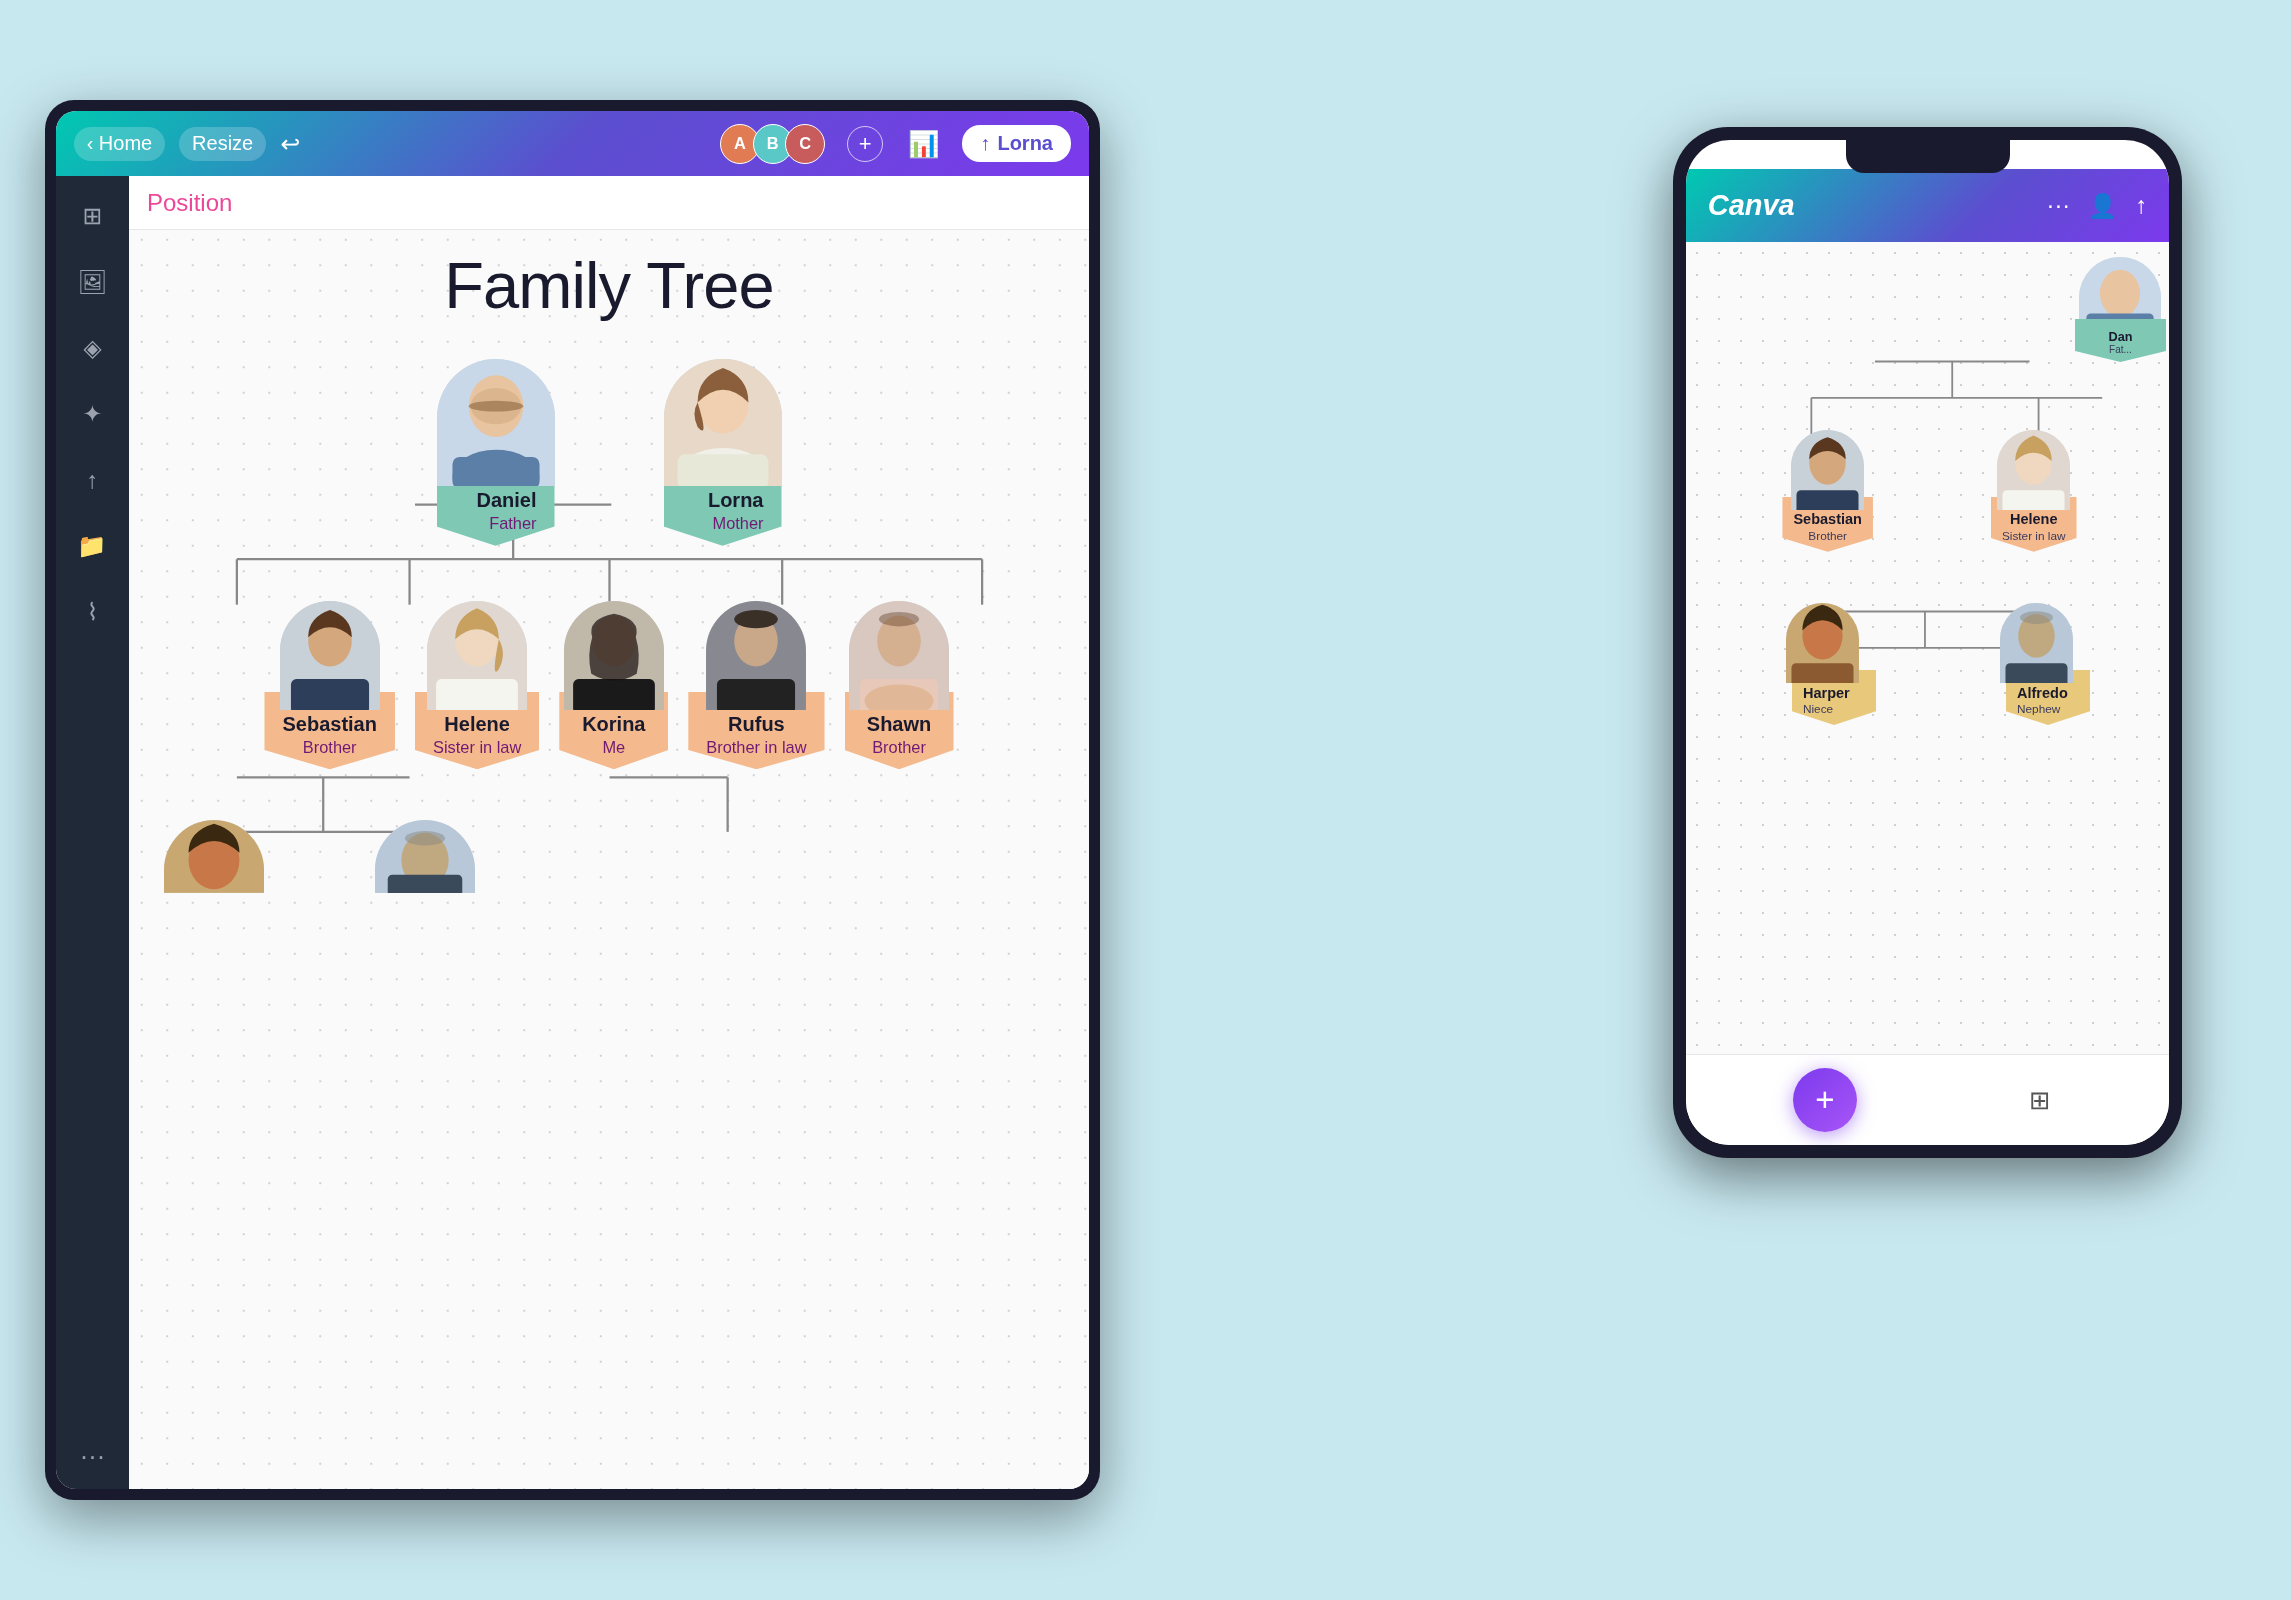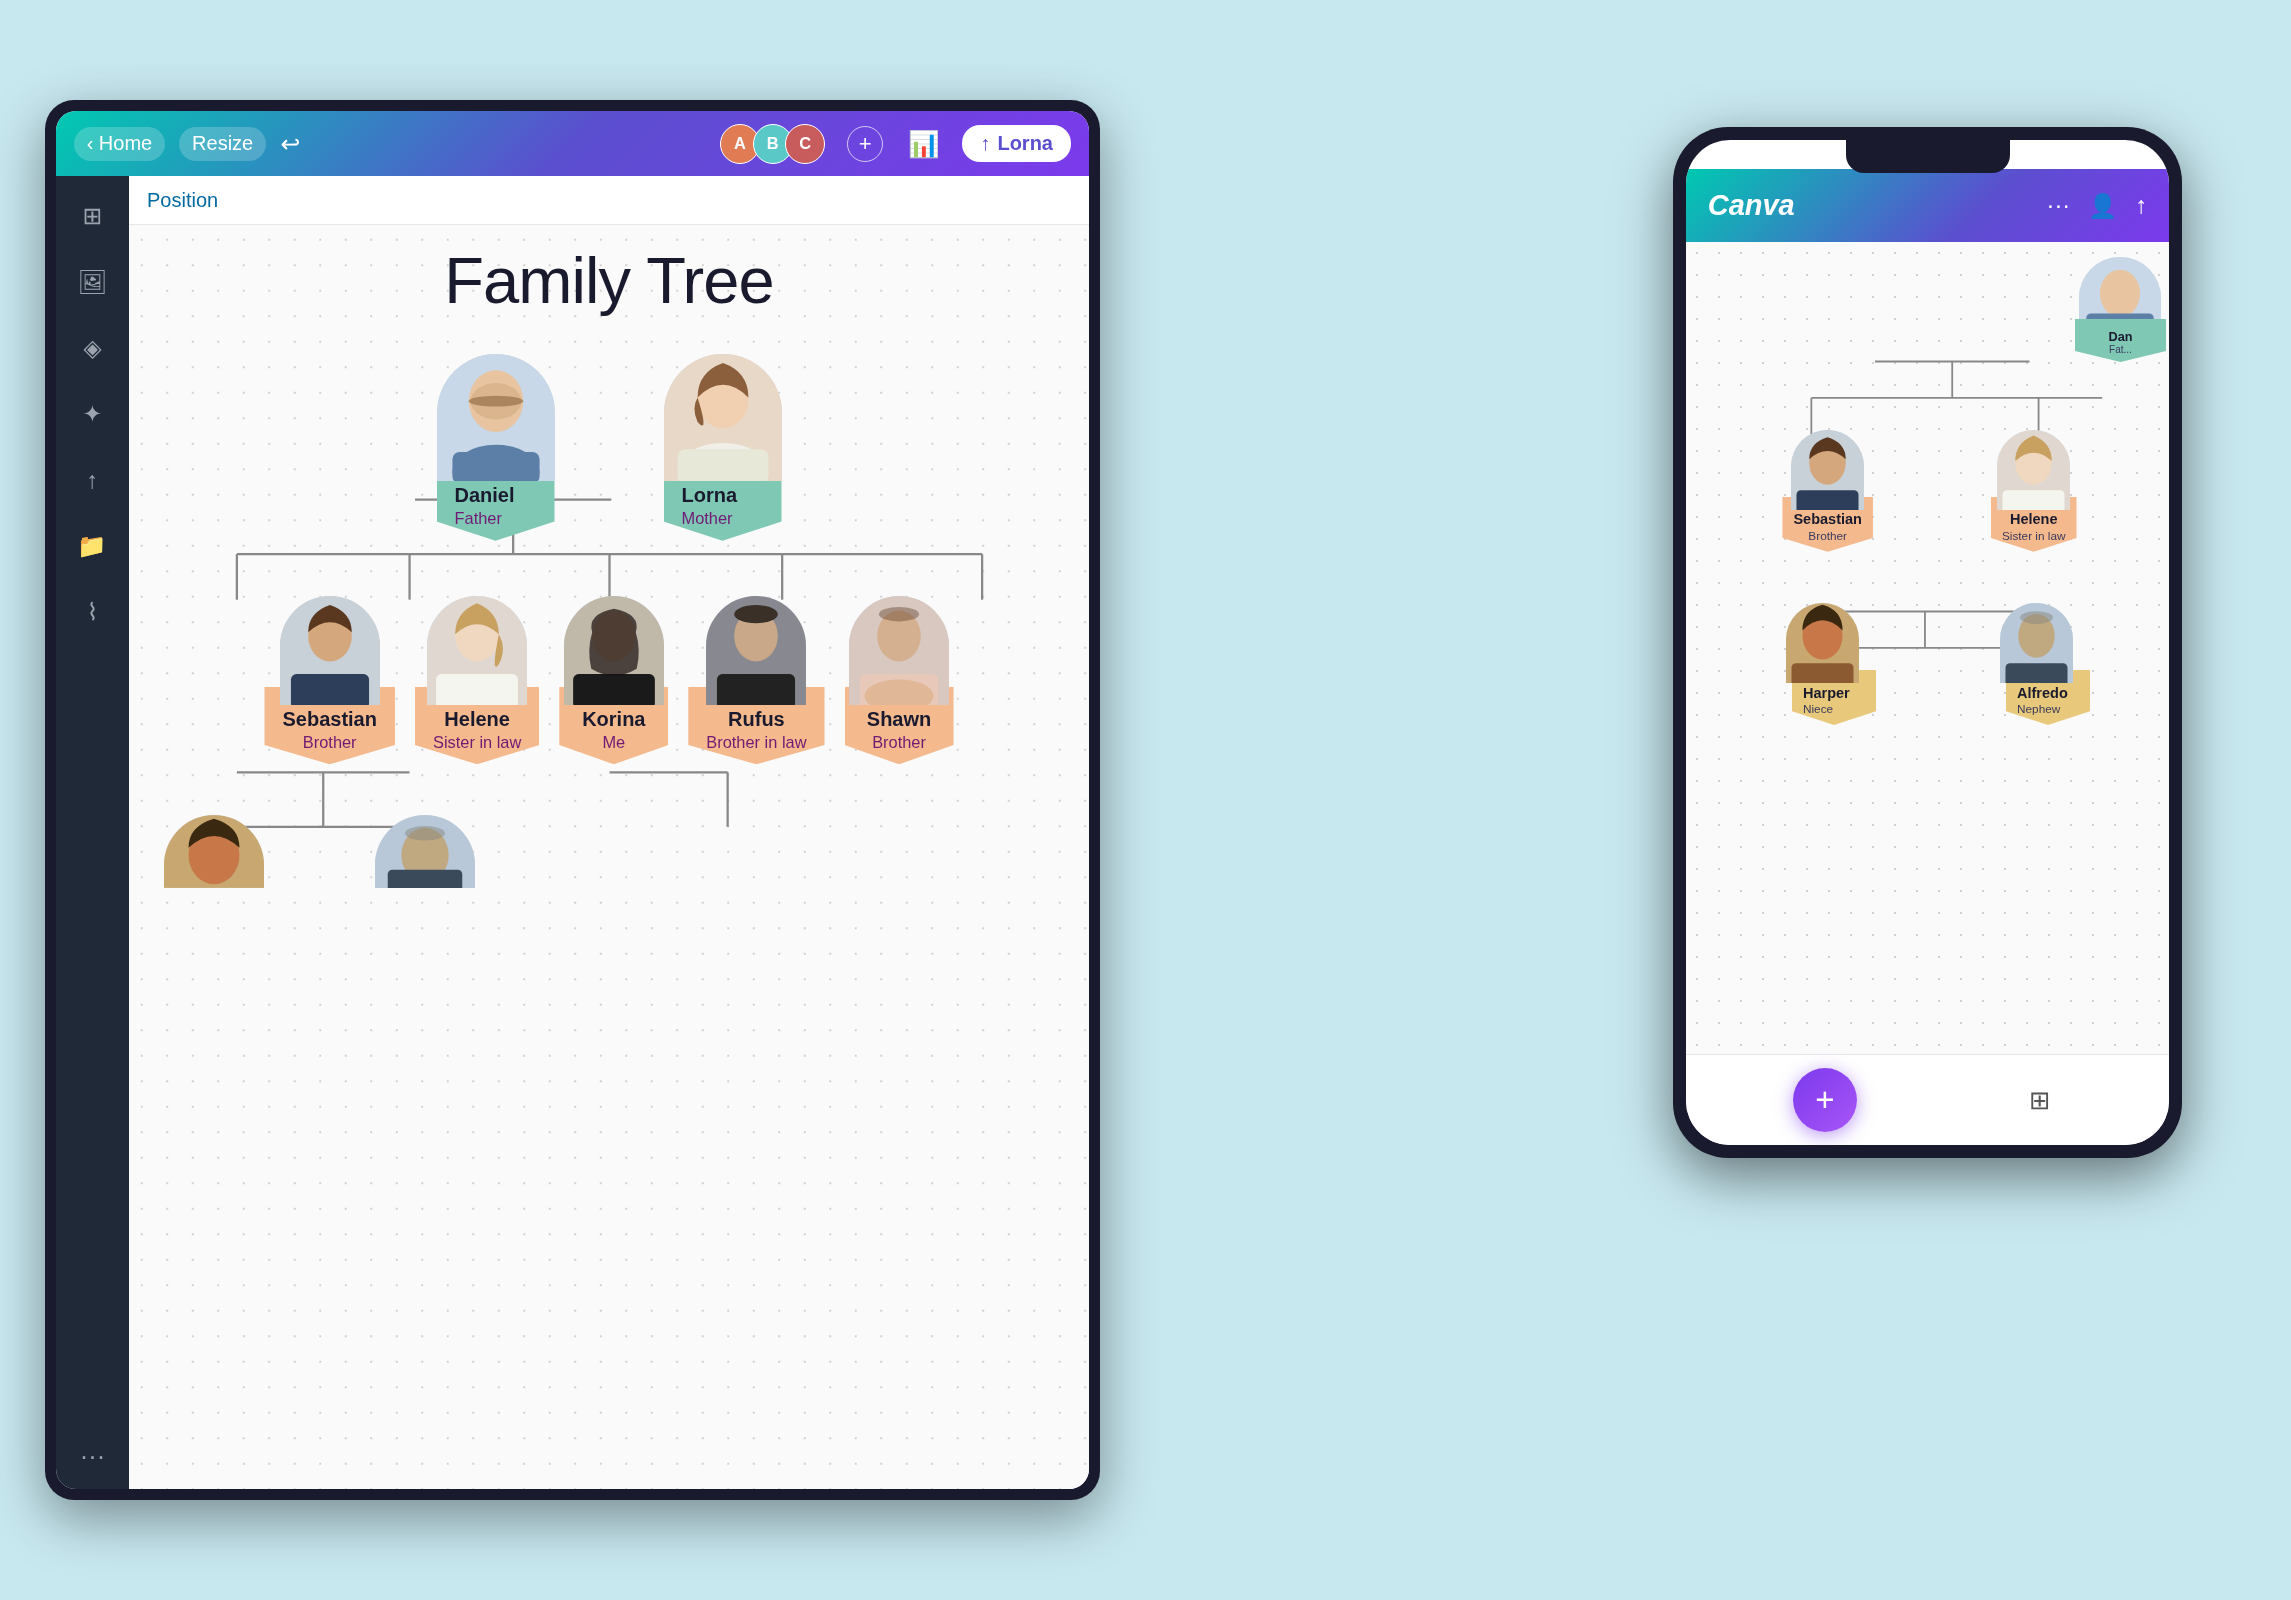--- a/index.html
+++ b/index.html
@@ -174,22 +174,22 @@
       background: #fafafa;
       background-image: radial-gradient(circle, #d0d0d0 0.9px, transparent 0.9px);
       background-size: 25.5px 25.5px;
       display: flex;
       flex-direction: column;
       overflow: hidden;
       position: relative;
     }
     .canvas-toolbar {
       padding: 12.7px 18px;
-      font-size: 20px;
-      color: #0369a1;
+      font-size: 24px;
+      color: #ec4899;
       border-bottom: 0.9px solid #e5e7eb;
       background: white;
     }
 
     
     .family-tree-canvas {
       flex: 1;
       display: flex;
       flex-direction: column;
       align-items: center;
@@ -230,21 +230,21 @@
     .person-photo svg {
       width: 100%;
       height: 100%;
     }
 
     .ribbon-mint {
       margin-top: -18px;
       background: #7ec8b4;
       padding: 20px 18px 12.7px;
       position: relative;
-      text-align: left;
+      text-align: right;
       min-width: 118px;
       clip-path: polygon(0 0, 100% 0, 100% 75%, 50% 100%, 0 75%);
     }
     .ribbon-peach {
       margin-top: -18px;
       background: #f4b98d;
       padding: 20px 18px 12.7px;
       position: relative;
       text-align: center;
       min-width: 109px;

